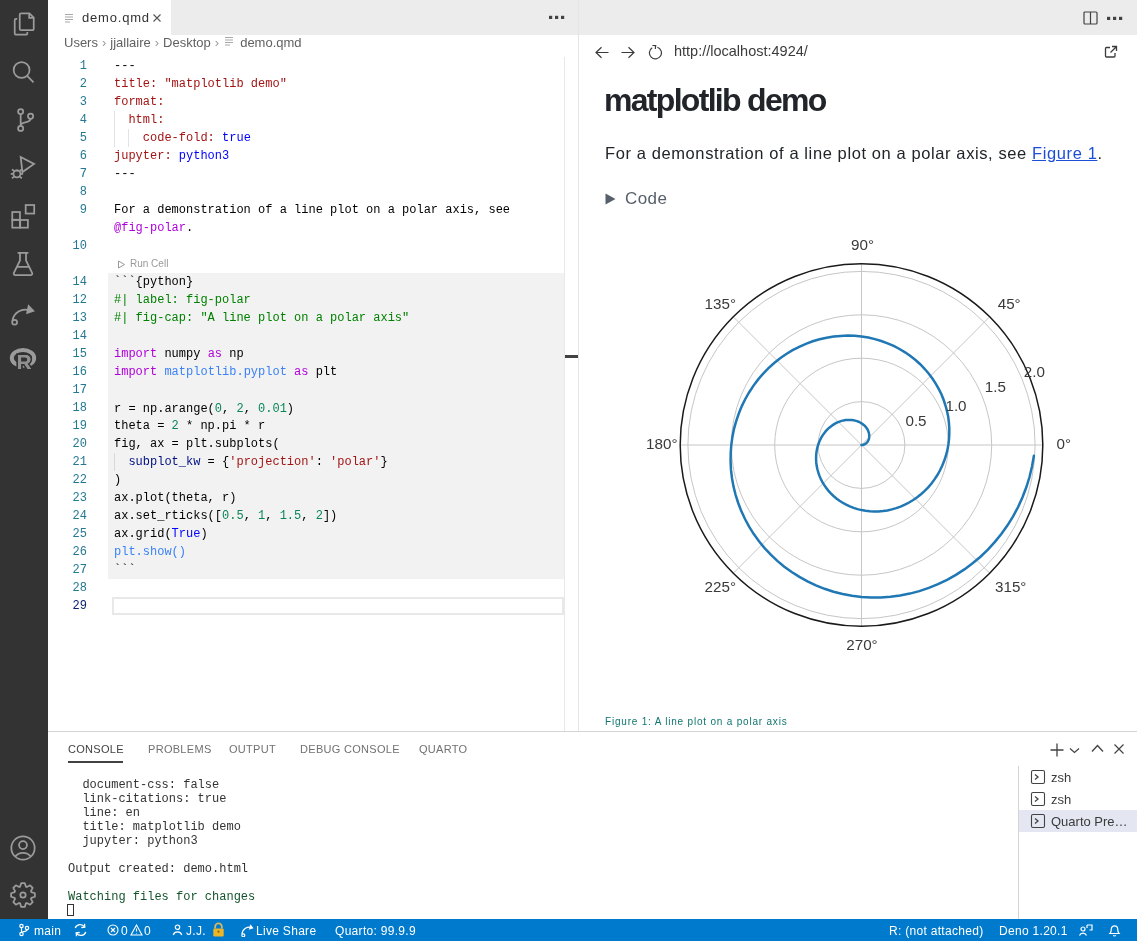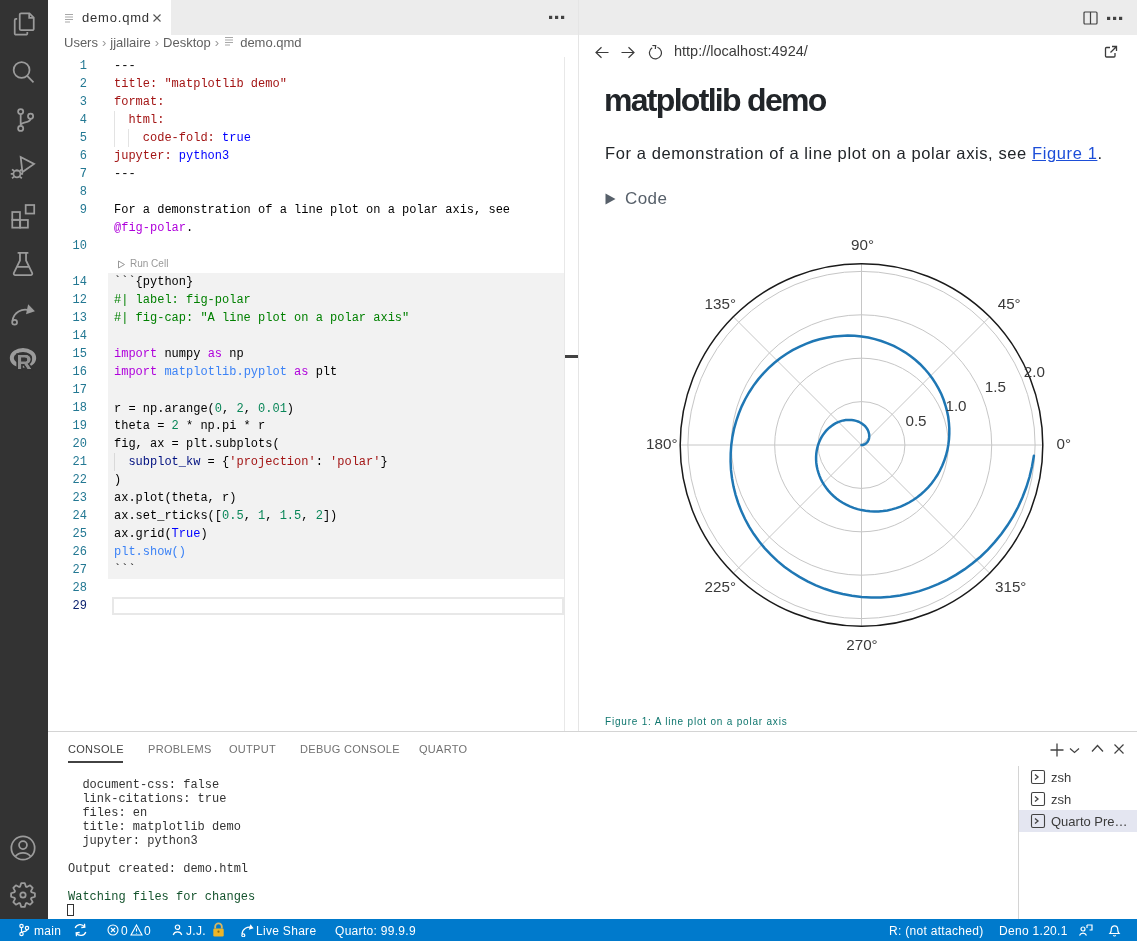--- a/index.html
+++ b/index.html
@@ -243,21 +243,21 @@
     </svg>
 <svg class="abs" style="left:1091px;top:744px" width="13" height="9" viewBox="0 0 13 9" fill="none" stroke="#424242" stroke-width="1.3">
       <path d="M1 7.5 L6.5 1.5 L12 7.5"></path>
     </svg>
 <svg class="abs" style="left:1113px;top:743px" width="12" height="12" viewBox="0 0 12 12" fill="none" stroke="#424242" stroke-width="1.2">
       <path d="M1.5 1.5 L10.5 10.5 M10.5 1.5 L1.5 10.5"></path>
     </svg>
 
 <div class="termline" style="top:778px;color:#333333">  document-css: false</div>
     <div class="termline" style="top:792px;color:#333333">  link-citations: true</div>
-    <div class="termline" style="top:806px;color:#333333">  files: en</div>
+    <div class="termline" style="top:806px;color:#333333">  line: en</div>
     <div class="termline" style="top:820px;color:#333333">  title: matplotlib demo</div>
     <div class="termline" style="top:834px;color:#333333">  jupyter: python3</div>
     <div class="termline" style="top:862px;color:#333333">Output created: demo.html</div>
     <div class="termline" style="top:890px;color:#14532d">Watching files for changes</div>
 <div class="abs" style="left:67px;top:904px;width:7px;height:12px;border:1.4px solid #333"></div>
 <div class="abs" style="left:1018px;top:766px;width:1px;height:153px;background:#d4d4d4"></div>
 <div class="abs" style="left:1019px;top:810px;width:118px;height:22px;background:#e4e6f1"></div>
 <div class="litem" style="top:766px"><svg width="16" height="16" viewBox="0 0 16 16" style="margin:0 5px 0 11px;flex:none" fill="none" stroke="#424242" stroke-width="1.1">
         <rect x="1.5" y="1.5" width="13" height="13" rx="1.5"></rect>
         <path d="M5 5.5 L8 8 L5 10.5" stroke-width="1.3"></path>

